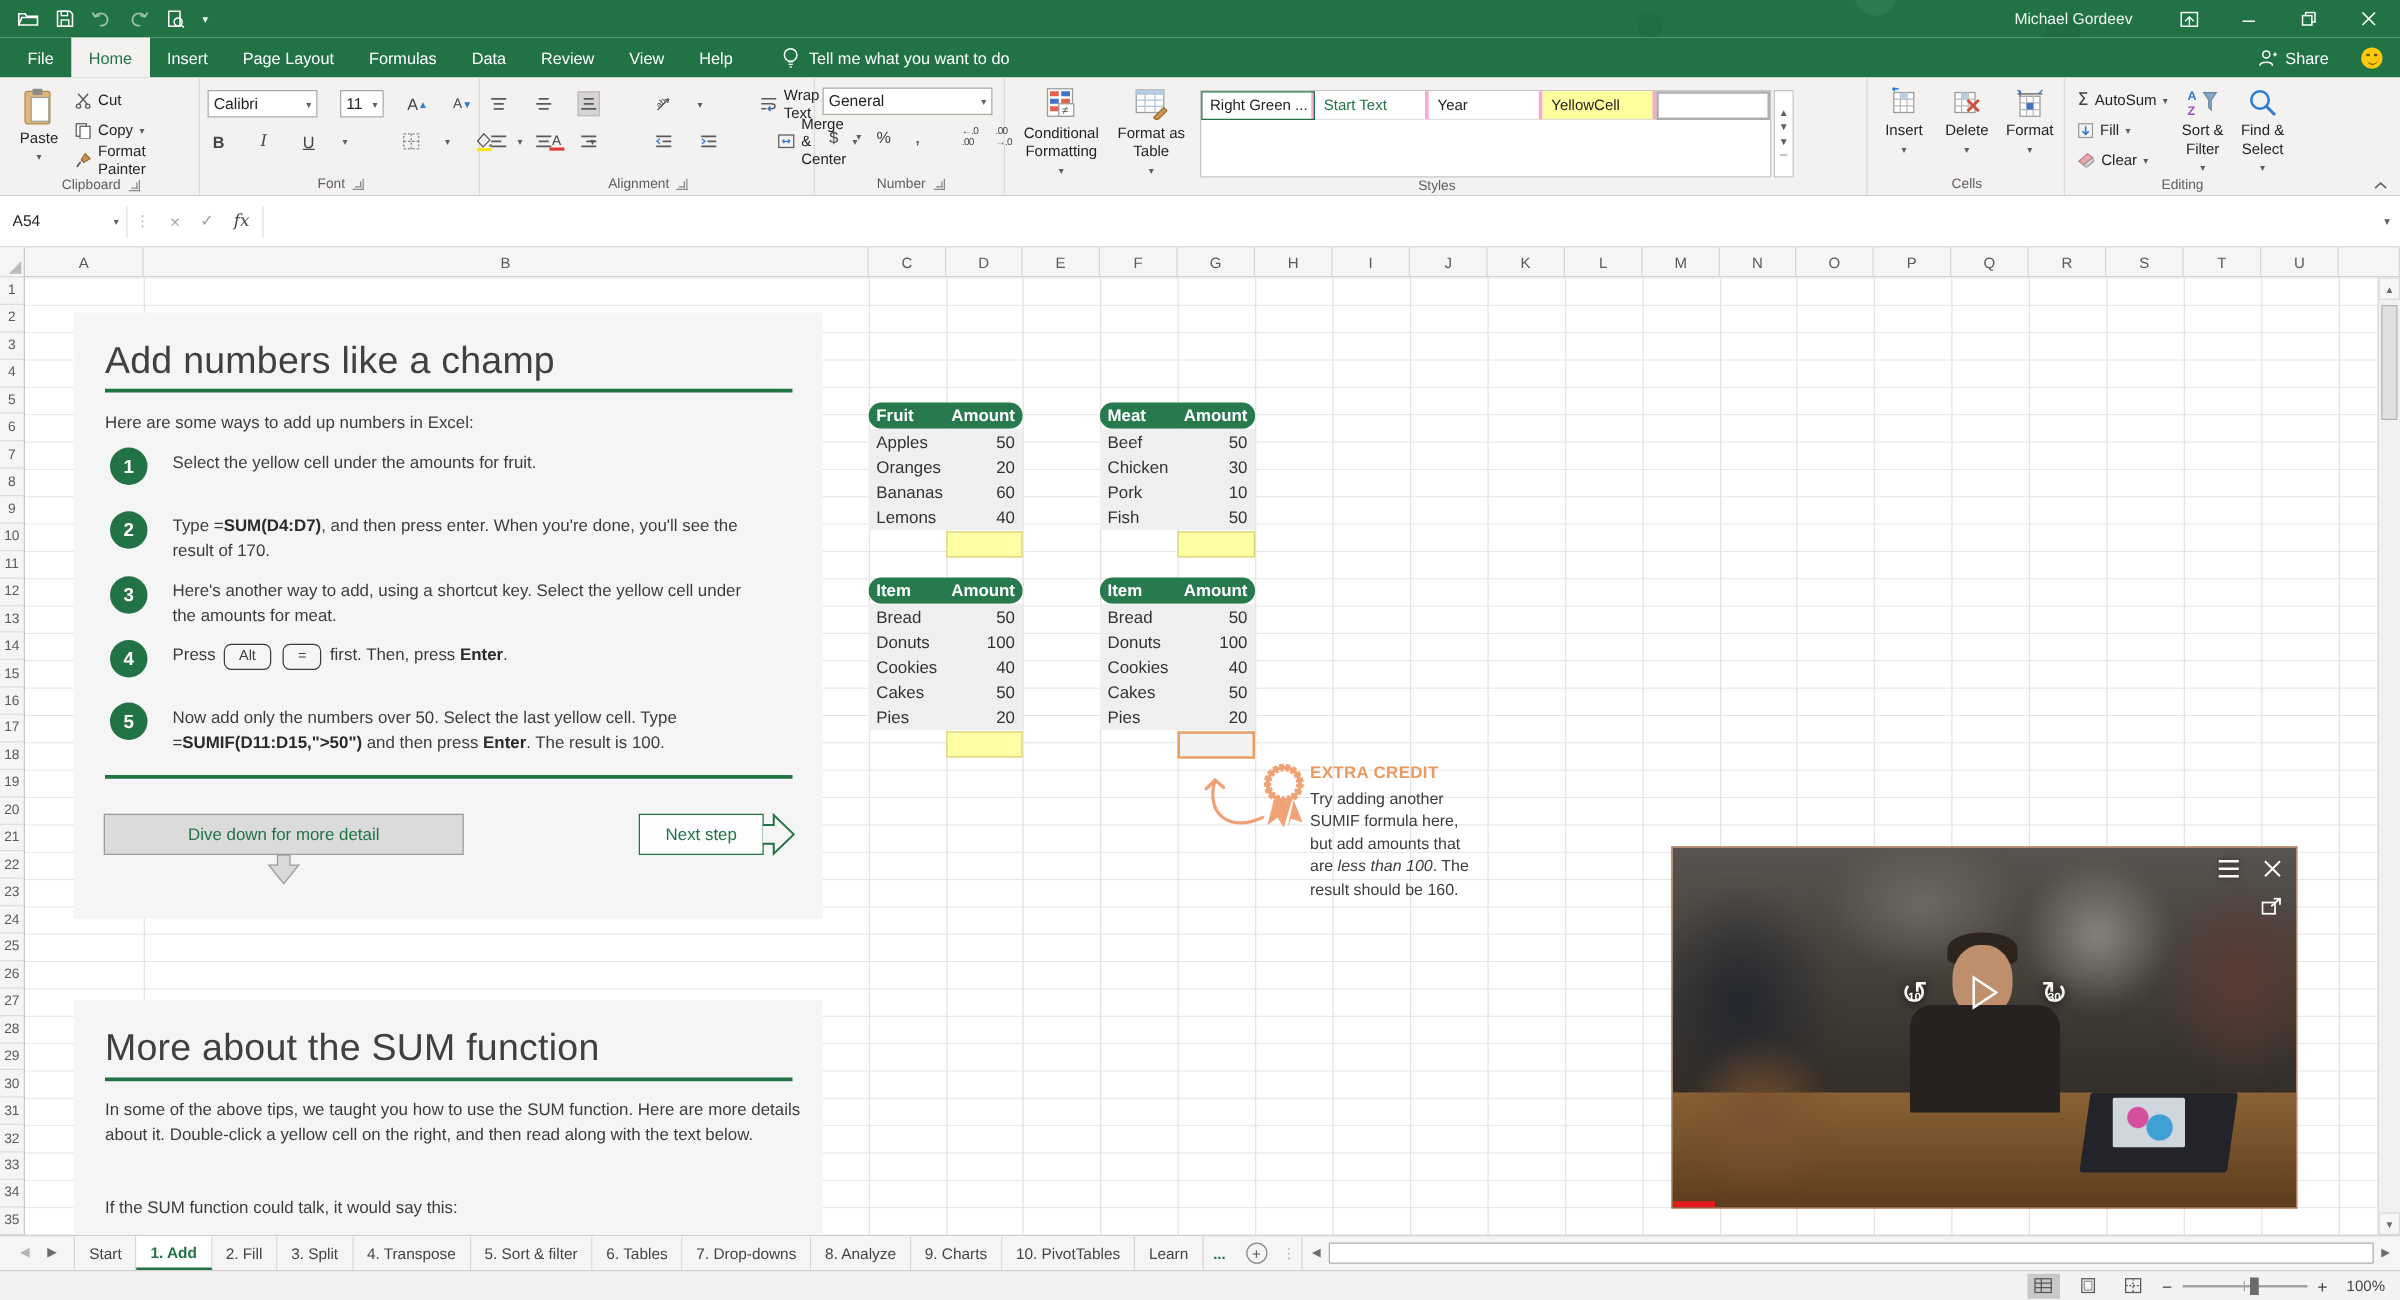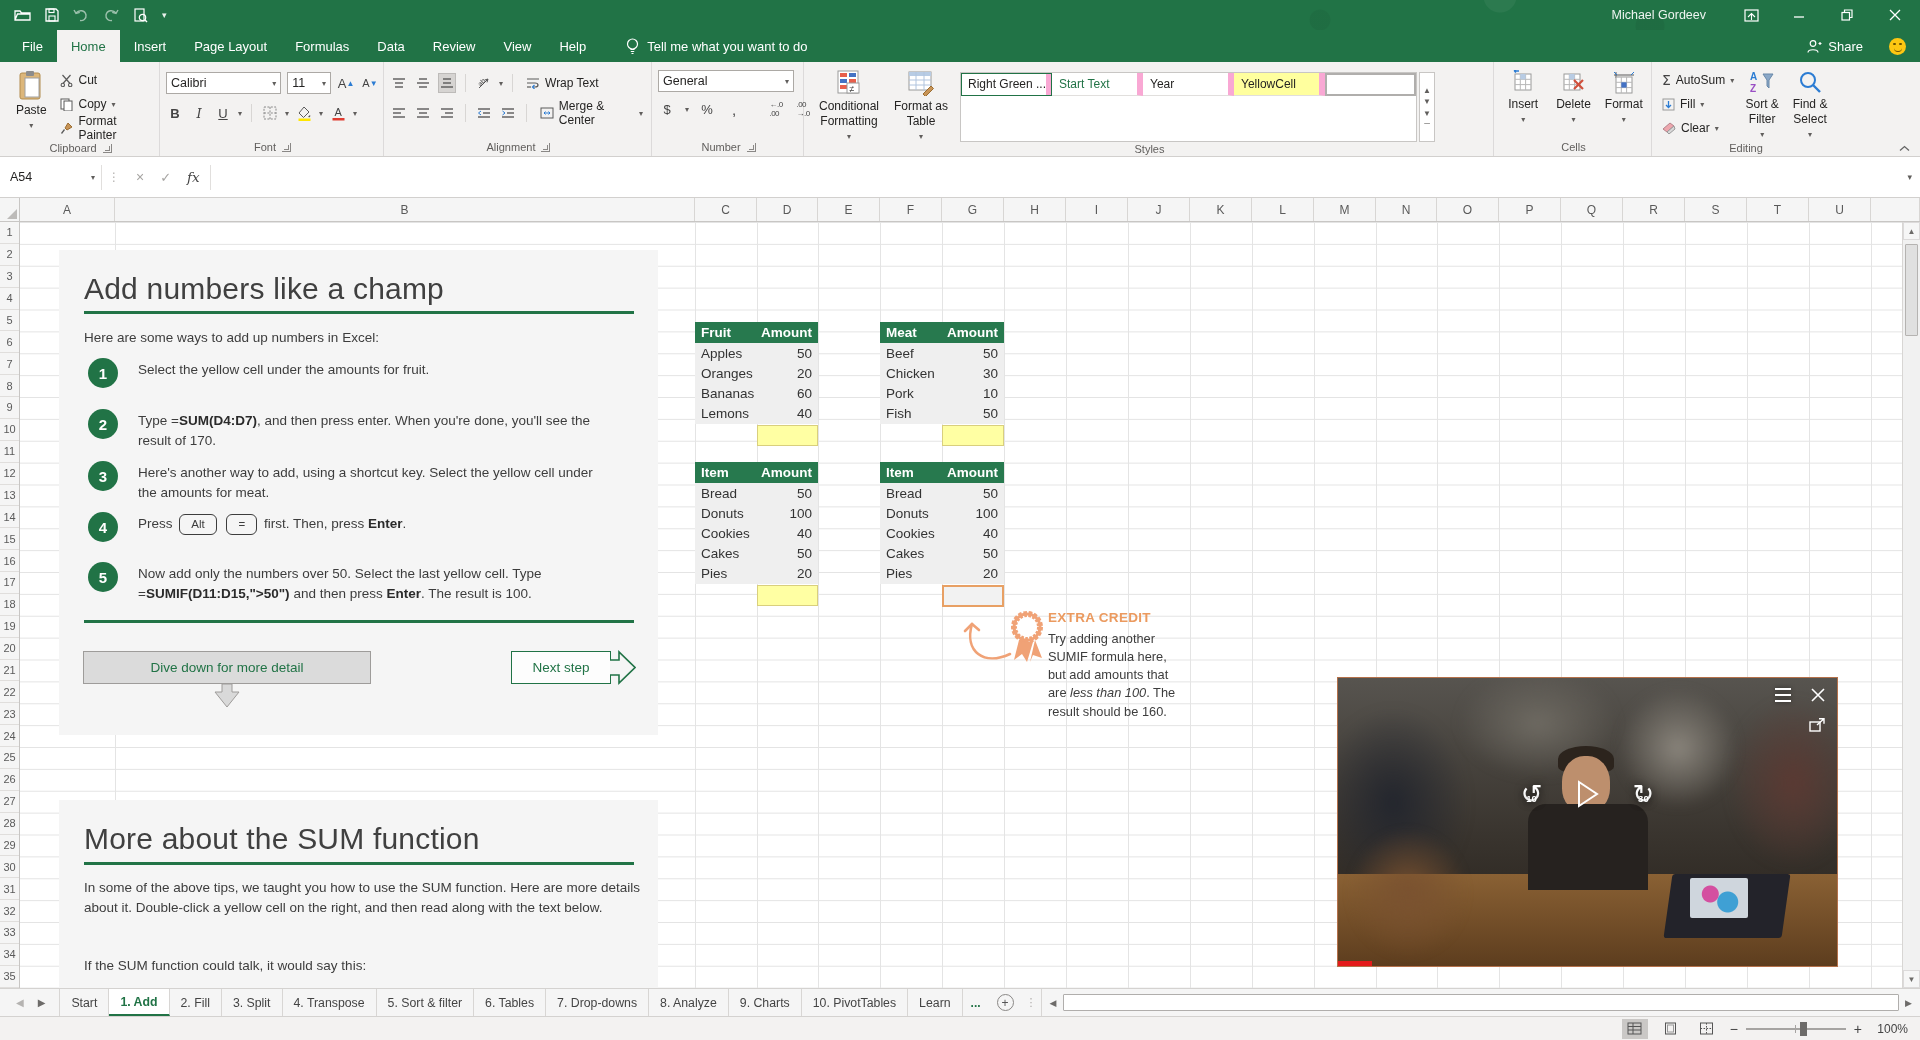--- a/index.html
+++ b/index.html
@@ -37,28 +37,28 @@
   #ribbon { position:absolute; left:0; top:62px; width:1920px; height:95px; background:#f3f2f1; border-bottom:1px solid #d2d0ce; display:flex; }
   .rgroup { position:relative; height:100%; border-right:1px solid #dcdada; display:flex; flex-direction:column; padding:4px 4px 0 6px; }
   .rg-body { flex:1; display:flex; }
   .rg-label { height:18px; display:flex; align-items:center; justify-content:center; gap:6px; font-size:11px; color:#605e5c; }
   .launcher { position:relative; width:9px; height:9px; border-right:1px solid #8a8886; border-bottom:1px solid #8a8886; }
   .launcher::after { content:""; position:absolute; right:1px; bottom:1px; width:4px; height:4px; border-right:1px solid #8a8886; border-bottom:1px solid #8a8886; }
   .bigbtn { width:54px; display:flex; flex-direction:column; align-items:center; justify-content:flex-start; gap:3px; padding-top:4px; font-size:12px; color:#252423; text-align:center; line-height:1.25; }
   .caret { font-size:8px; color:#605e5c; }
   .sbtn { display:flex; align-items:center; gap:5px; height:24px; font-size:12px; color:#252423; padding:0 4px; }
   .combo { display:flex; align-items:center; justify-content:space-between; background:#fff; border:1px solid #aca9a5; height:22px; font-size:12.5px; padding:0 4px; color:#252423; }
-  .minirow { display:flex; align-items:center; height:26px; gap:6px; }
+  .minirow { display:flex; align-items:center; height:26px; gap:18px; }
   .vsep { width:1px; height:18px; background:#d8d6d4; margin:0 3px; }
   .tbtn { display:inline-flex; align-items:center; justify-content:center; min-width:18px; height:20px; }
   .pressed { background:#d6d4d2; border:1px solid #bdbbb9; }
   .alines line { stroke:#5a5a5a; stroke-width:1.4; }
   .galwrap { display:flex; flex-direction:column; border:1px solid #c8c6c4; background:#fff; margin:6px 0 0 6px; }
   .galrow { display:flex; }
-  .gcell { width:91px; height:23px; display:flex; align-items:center; padding:0 7px; font-size:12px; border-right:6px solid #f9a8d4; border-bottom:1px solid #e1dfdd; background:#fff; color:#252423; white-space:nowrap; overflow:hidden; }
+  .gcell { width:91px; height:23px; display:flex; align-items:center; padding:0 7px; font-size:12px; border-right:3px solid #f9a8d4; border-bottom:1px solid #e1dfdd; background:#fff; color:#252423; white-space:nowrap; overflow:hidden; }
   .g-selected { outline:1.5px solid #217346; outline-offset:-1.5px; }
   .g-starttext { color:#217346; }
   .g-yellowcell { background:#ffff9e; }
   .g-blank { border:2px solid #b0aeac; }
   .g-bad { background:#ffc7ce; color:#9c0006; }
   .g-good { background:#c6efce; color:#1e6b1e; }
   .g-neutral { background:#ffeb9c; color:#9c6500; }
   .g-calculation { background:#f2f2f2; color:#fa7d00; font-weight:bold; border:1px solid #7f7f7f; }
   .galarrows { display:flex; flex-direction:column; justify-content:center; gap:2px; margin:6px 2px 0 2px; border:1px solid #c8c6c4; background:#fff; padding:2px 3px; }
   .galarrows span { font-size:8px; color:#605e5c; line-height:1.2; text-align:center; }
@@ -111,21 +111,21 @@
   #steps .step:nth-child(5){ top:312px; }
   .btn-dive { position:absolute; left:24px; top:401px; width:288px; height:33px; background:#dbdbdb; border:1px solid #9e9c9a; color:#217346; font-size:13.5px; display:flex; align-items:center; justify-content:center; }
   .dive-arrow { position:absolute; left:154px; top:434px; }
   .btn-next { position:absolute; left:452px; top:401px; width:100px; height:33px; background:#fdfdfd; border:1.6px solid #217346; color:#217346; font-size:13.5px; display:flex; align-items:center; justify-content:center; }
   .next-arrow { position:absolute; left:551px; top:398px; }
   #card2 .body { position:absolute; left:25px; top:78px; width:560px; font-size:13.5px; color:#3d3d3d; line-height:1.5; }
   #card2 .body2 { position:absolute; left:25px; top:158px; width:560px; font-size:13.5px; color:#3d3d3d; }
 
   
   .xtable { position:absolute; z-index:2; font-size:13.5px; }
-  .xt-head { display:flex; height:21px; background:#27794e; color:#fff; font-weight:bold; }
+  .xt-head { display:flex; height:21px; background:#27794e; color:#fff; font-weight:bold;border-radius:10px; }
   .xt-head div { display:flex; align-items:center; padding:0 6px; }
   .xt-head .c2 { justify-content:flex-end; }
   .xt-row { display:flex; height:20.2px; background:#efefef; color:#333; }
   .xt-row div { display:flex; align-items:center; padding:0 6px; }
   .xt-row .c2 { justify-content:flex-end; }
   .xt-foot { position:relative; height:22px; }
   .xt-cell-yellow { position:absolute; right:0; top:1px; height:21px; background:#ffffa3; border:1px solid #d9cf7d; }
   .xt-cell-orange { position:absolute; right:0; top:1px; height:22px; background:#f2f2f2; border:2.5px solid #e8a064; }
 
   

